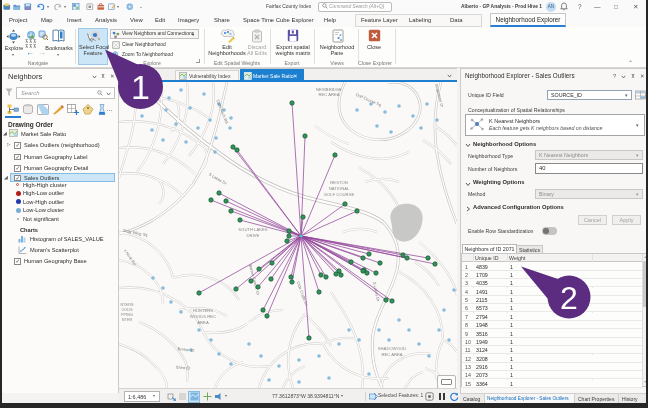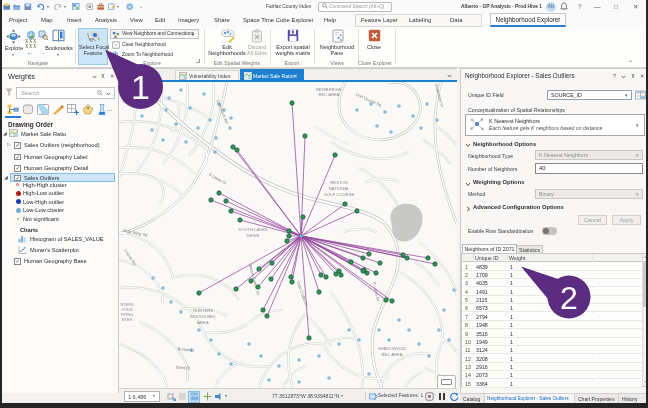--- a/index.html
+++ b/index.html
@@ -230,21 +230,21 @@
     <svg class="abs" style="left:368px;top:2px;width:13px;height:13px" viewBox="0 0 13 13">
         <rect x="0.8" y="0.8" width="11.4" height="11.4" rx="1.5" fill="#c05b3c"></rect>
         <path d="M4 4 L9 9 M9 4 L4 9" stroke="#fff" stroke-width="1.6"></path>
       </svg>
     <div class="btnlabel" style="left:361px;top:17px;width:26px;">Close</div>
     <div class="glabel" style="left:352px;width:46px;">Close Explorer</div>
     <div class="gsep" style="left:395px"></div>
     <div class="abs" style="left:628px;top:32px;font-size:6px;color:#6a6866">⌃</div>
   </div>
   <div class="abs" id="contents">
-    <div class="abs" style="left:6px;top:3px;font-size:7.5px;color:#2e2d2c;">Weights</div>
+    <div class="abs" style="left:6px;top:3px;font-size:7.5px;color:#2e2d2c;">Neighbors</div>
     <svg class="abs" style="left:90px;top:6px;width:5px;height:4px" viewBox="0 0 5 4">
         <path d="M0.8 0.8 L2.5 3 L4.2 0.8" fill="none" stroke="#5a5856" stroke-width="0.8"></path>
       </svg>
     <div class="abs" style="left:99px;top:4px;font-size:5.5px;color:#5a5856;">⊼</div>
     <div class="abs" style="left:108px;top:4px;font-size:5.5px;color:#5a5856;">✕</div>
     <svg class="abs" style="left:3px;top:19px;width:8px;height:9px" viewBox="0 0 8 9">
         <path d="M0.5 0.5 L7.5 0.5 L4.8 4 L4.8 8 L3.2 7 L3.2 4 Z" fill="#b9b7b5"></path>
       </svg>
     <div class="abs" style="left:14px;top:18px;width:99px;height:12px;background:#fff;border:1px solid #c4c2c0;"></div>
     <div class="abs" style="left:19px;top:20.5px;font-size:5.8px;font-style:italic;color:#9a9896;">Search</div>

